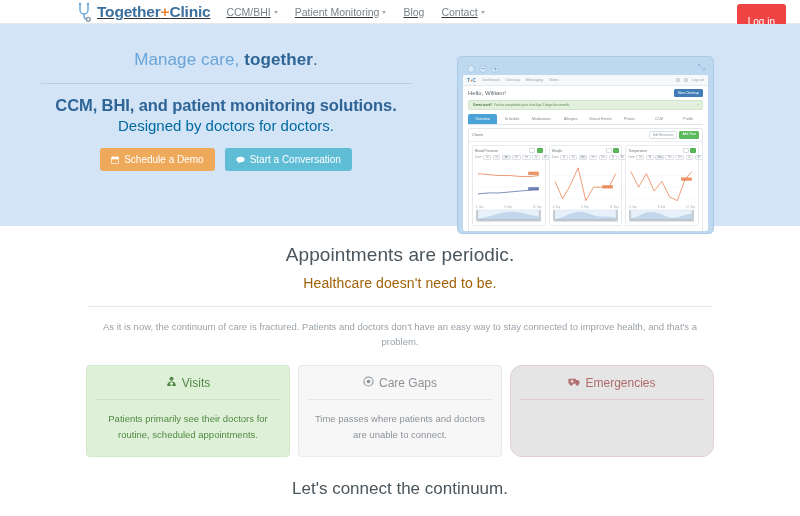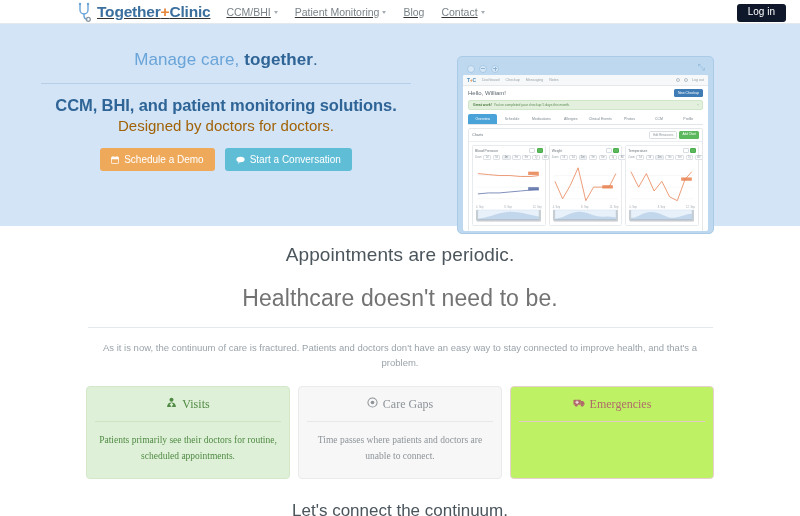--- a/index.html
+++ b/index.html
@@ -48,26 +48,26 @@
     border-left: 2.6px solid transparent;
     border-right: 2.6px solid transparent;
     border-top: 3.2px solid #a5adb3;
     display: inline-block;
     margin-top: 1px;
   }
   .login-btn {
     position: absolute;
     right: 14px;
     top: 4px;
-    background: #0f172a;
+    background: #ef4444;
     color: #fff;
     font-size: 10px;
     border: none;
     border-radius: 3px;
-    padding: 2px 11px 4px;
+    padding: 12px 11px 4px;
     cursor: pointer;
     line-height: 1.2;
   }
 
   
   .hero {
     height: 202px;
     background: #d2e4f6;
     display: flex;
     align-items: flex-start;
@@ -94,21 +94,21 @@
   }
   .hero-h2 {
     font-size: 16.5px;
     font-weight: bold;
     color: #2f6496;
     letter-spacing: -0.1px;
   }
   .hero-h3 {
     font-size: 15px;
     font-weight: 300;
-    color: #a16207;
+    color: #0369a1;
     margin-top: 2px;
   }
   .hero-btns {
     margin-top: 14px;
     display: flex;
     justify-content: center;
     gap: 10px;
   }
   .btn {
     border: none;
@@ -270,49 +270,49 @@
   .zchip.on { background: #eef1f3; color: #6d767d; }
   .chart-svg { display: block; width: 100%; }
   .axis-lbl {
     display: flex; justify-content: space-between;
     font-size: 2.6px; color: #a7aeb4; padding: 0 1px;
   }
 
   
   .mid { padding: 18px 0 0; text-align: center; }
   .mid-h1 { font-size: 19px; color: #4b555c; font-weight: 400; letter-spacing: 0.1px; }
-  .mid-h2 { font-size: 23px; color: #737373; font-weight: 400; margin-top: 19px; letter-spacing: 0.1px; }
+  .mid-h2 { font-size: 14px; color: #a16207; font-weight: 400; margin-top: 9px; letter-spacing: 0.1px; }
   .mid-rule { width: 625px; height: 1px; background: #e6e9ec; margin: 15px auto 0; }
   .mid-p {
     width: 600px; margin: 13px auto 0;
     font-size: 9.5px; color: #9aa3aa; line-height: 1.55;
   }
 
   
   .cards {
     display: flex; gap: 8px; justify-content: center;
     margin-top: 16px; padding: 0 86px;
   }
   .card {
     flex: 1; border-radius: 4px; padding: 10px 12px 14px;
-    text-align: center; border: 1px solid transparent; font-family: Liberation Serif, serif;
+    text-align: center; border: 1px solid transparent;
   }
   .card-title {
     font-size: 12px; display: flex; align-items: center;
     justify-content: center; gap: 5px; padding-bottom: 9px;
   }
   .card-sep { height: 1px; margin: 0 -4px; }
   .card-body { font-size: 9.5px; line-height: 1.6; padding-top: 11px; }
   .card-green { background: #dff0d8; border-color: #d2e8c8; }
   .card-green .card-title, .card-green .card-body { color: #4f8a43; }
   .card-green .card-sep { background: #cde3c2; }
   .card-grey { background: #f7f7f7; border-color: #eaeaea; }
   .card-grey .card-title, .card-grey .card-body { color: #8d9398; }
   .card-grey .card-sep { background: #e7e7e7; }
-  .card-red { background: #bef264; border-color: #e6cfcf; }
+  .card-red { background: #e5e5e5; border-color: #e6cfcf; border-radius: 12px; }
   .card-red .card-title, .card-red .card-body { color: #b06a6a; }
   .card-red .card-sep { background: #e4cbcb; }
 
   .closing {
     text-align: center; font-size: 17px; color: #4b555c;
     font-weight: 400; margin-top: 22px;
   }
 </style>
 </head>
 <body>

